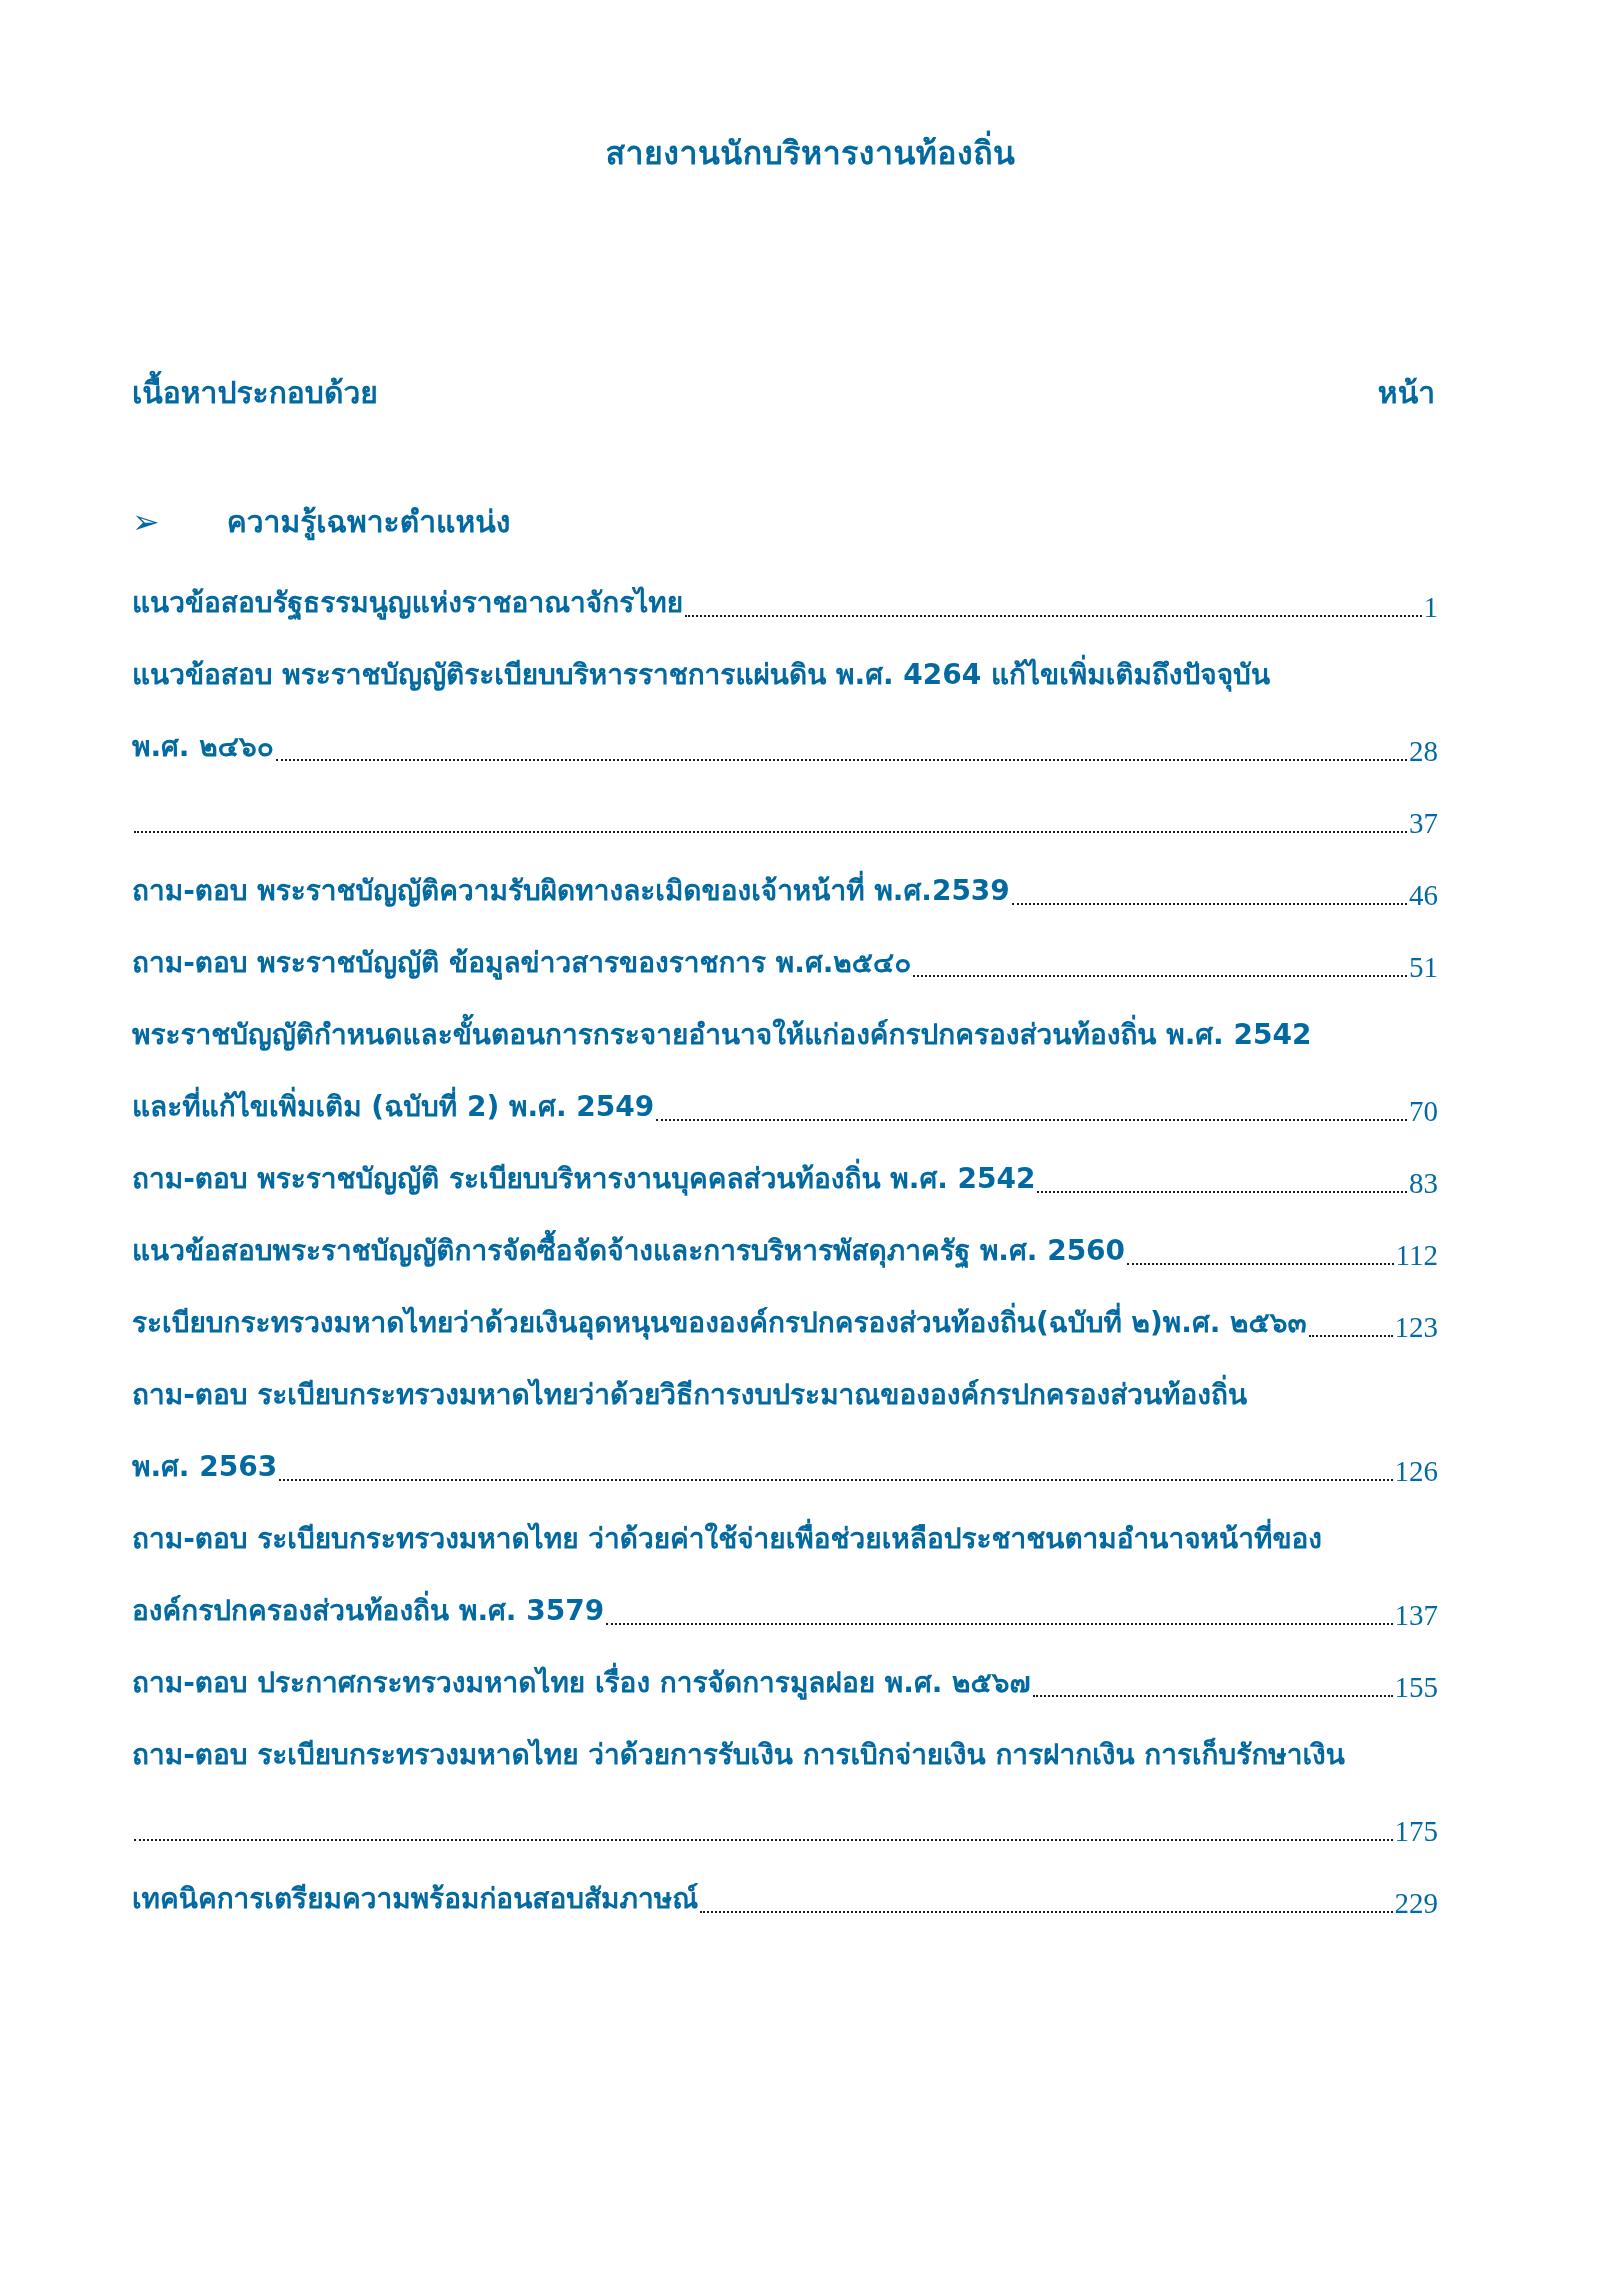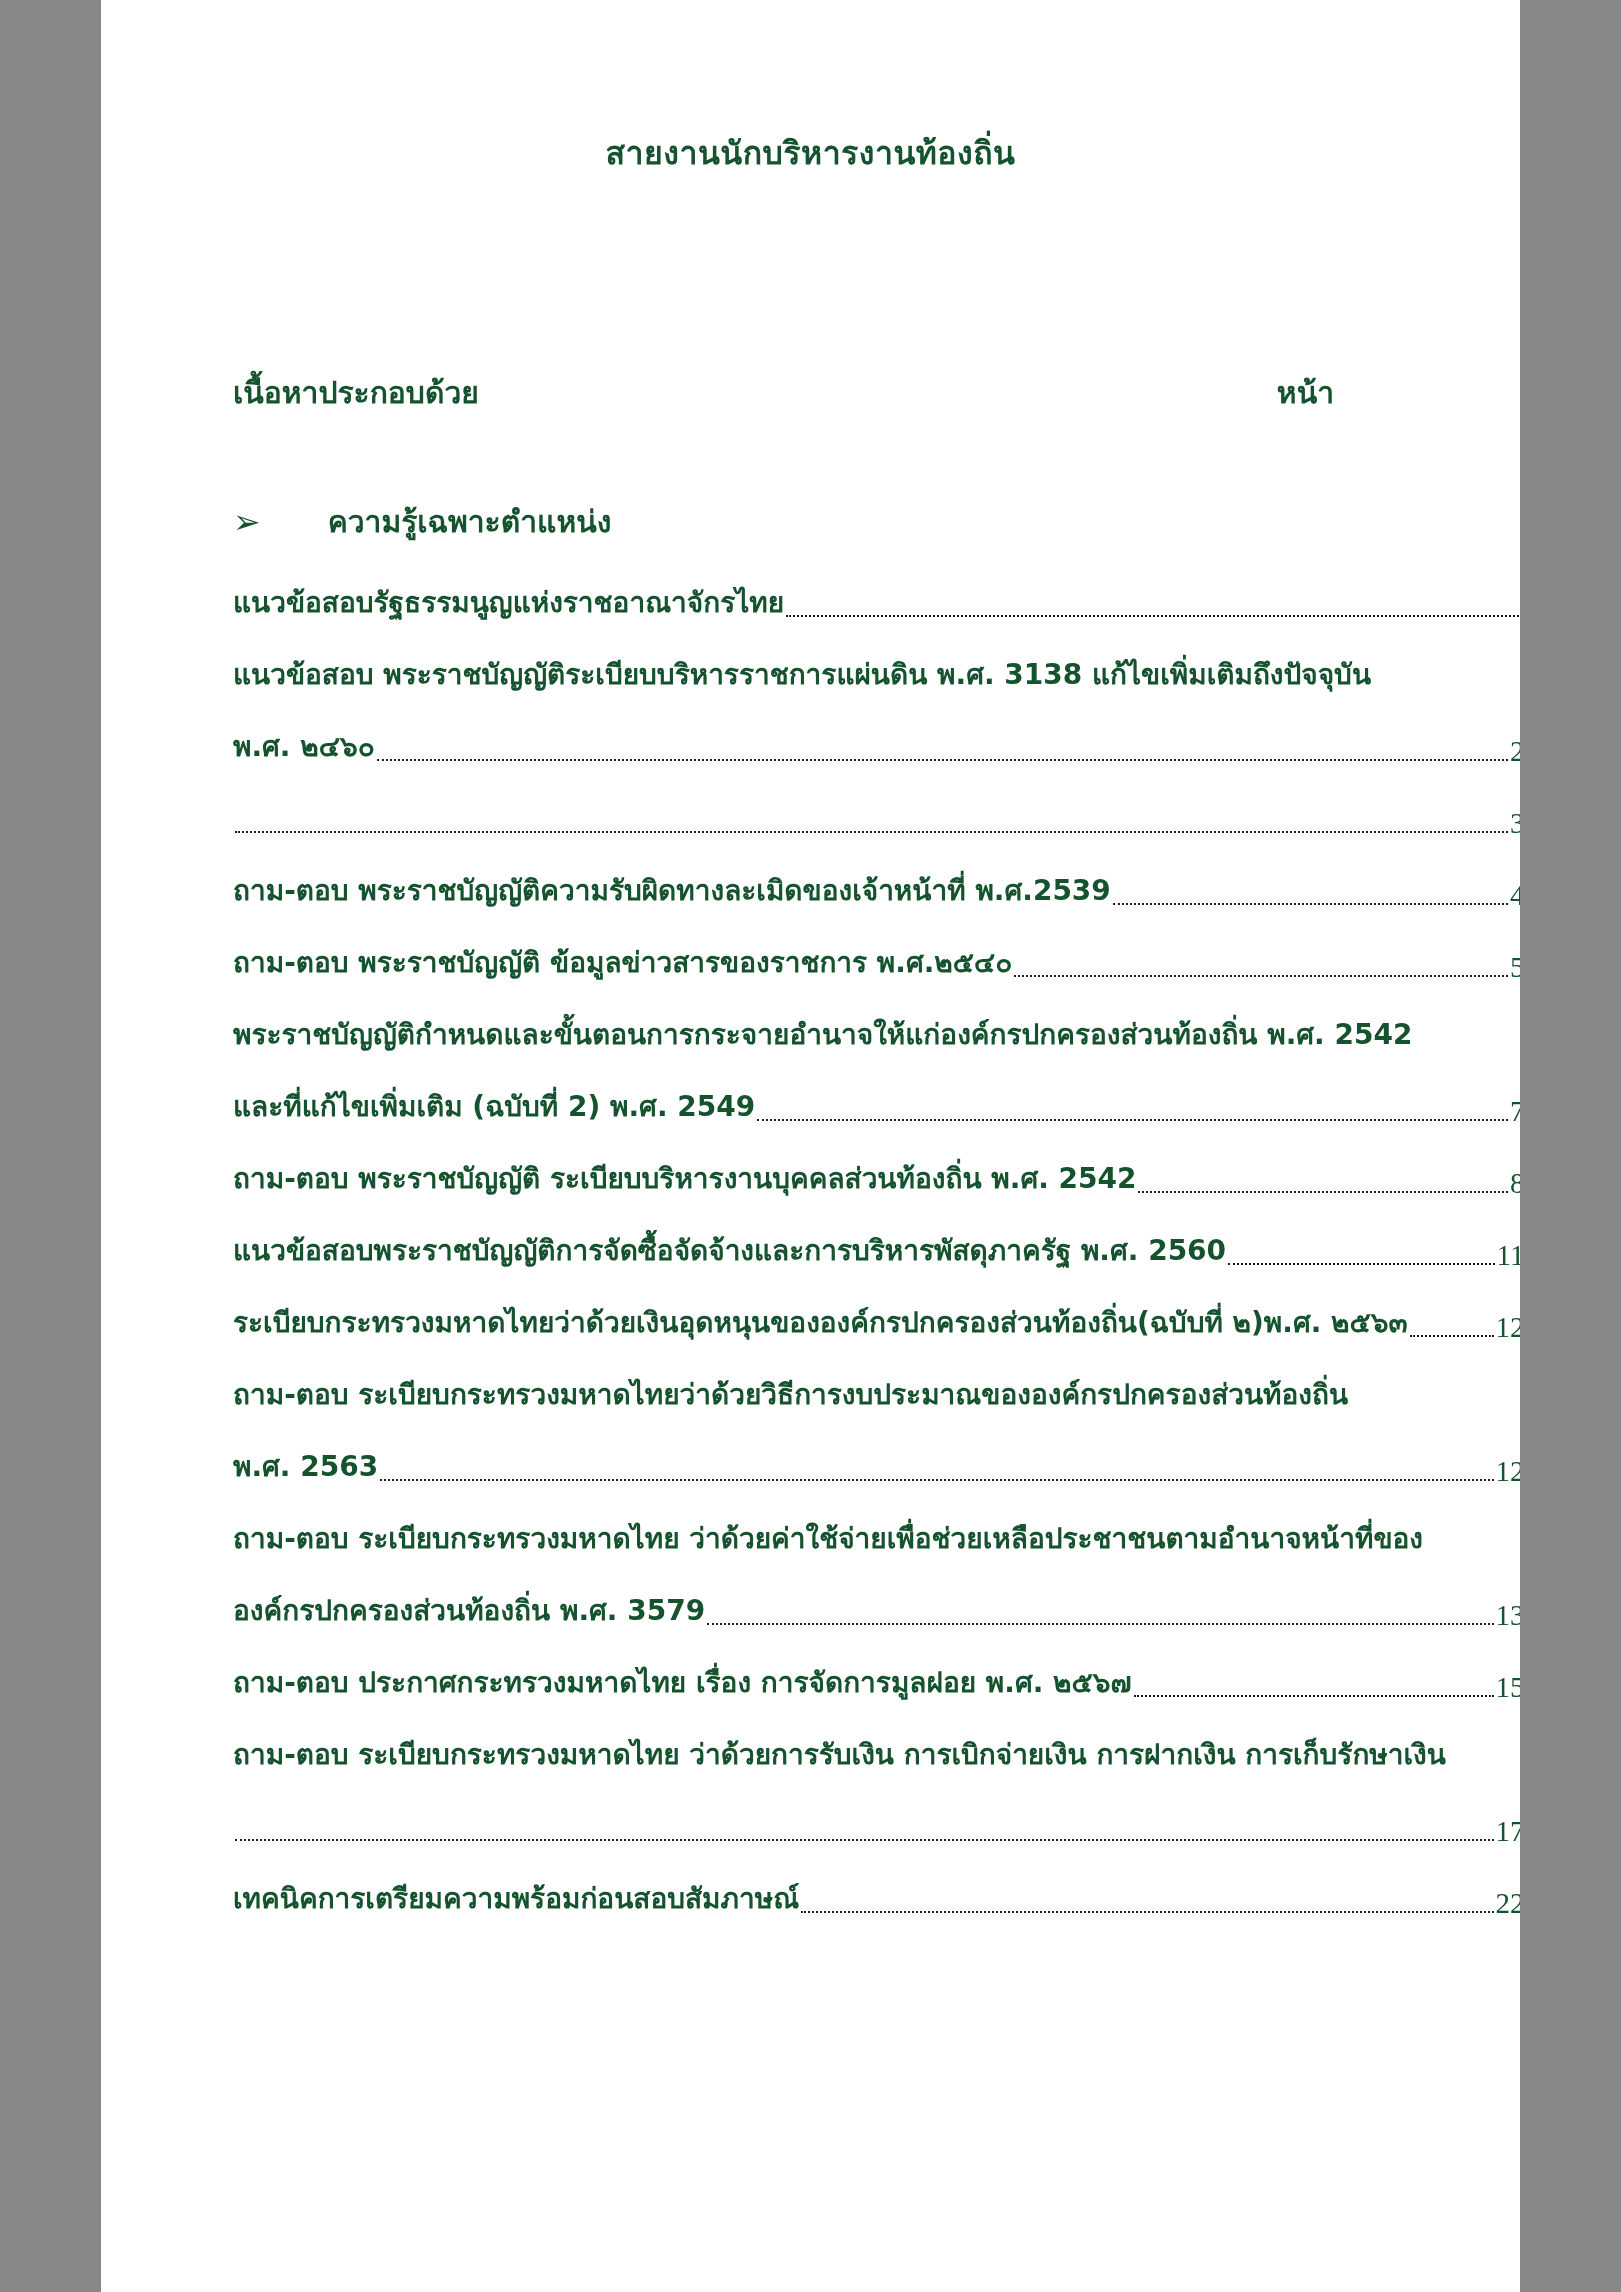--- a/index.html
+++ b/index.html
@@ -2,25 +2,25 @@
 <html><head>
 <meta charset="utf-8">
 <style>
   html, body {
     margin: 0;
     padding: 0;
     background: #888;
   }
   .sheet {
     position: relative;
-    width: 1419px;
+    width: 1621px;
     height: 2293px;
     margin: 0 auto;
     background: #ffffff;
-    color: #14532d;
+    color: #0369a1;
     font-family: "DejaVu Sans", "Liberation Sans", sans-serif;
     overflow: hidden;
   }
   .doc-title {
     position: absolute;
     top: 127px;
     left: 0;
     right: 0;
     text-align: center;
     font-size: 32px;
@@ -104,21 +104,21 @@
   </div>
 
   <div class="toc" id="toc">
     <div class="toc-row">
       <span class="toc-text">แนวข้อสอบรัฐธรรมนูญแห่งราชอาณาจักรไทย</span>
       <span class="dots"></span>
       <span class="toc-page">1</span>
     </div>
 
     <div class="toc-row">
-      <span class="toc-text">แนวข้อสอบ พระราชบัญญัติระเบียบบริหารราชการแผ่นดิน พ.ศ. 3138 แก้ไขเพิ่มเติมถึงปัจจุบัน</span>
+      <span class="toc-text">แนวข้อสอบ พระราชบัญญัติระเบียบบริหารราชการแผ่นดิน พ.ศ. 4264 แก้ไขเพิ่มเติมถึงปัจจุบัน</span>
 
     </div>
 
 
 
     <div class="toc-row">
       <span class="toc-text">พ.ศ. ๒๔๖๐</span>
       <span class="dots"></span>
       <span class="toc-page">28</span>
     </div>

